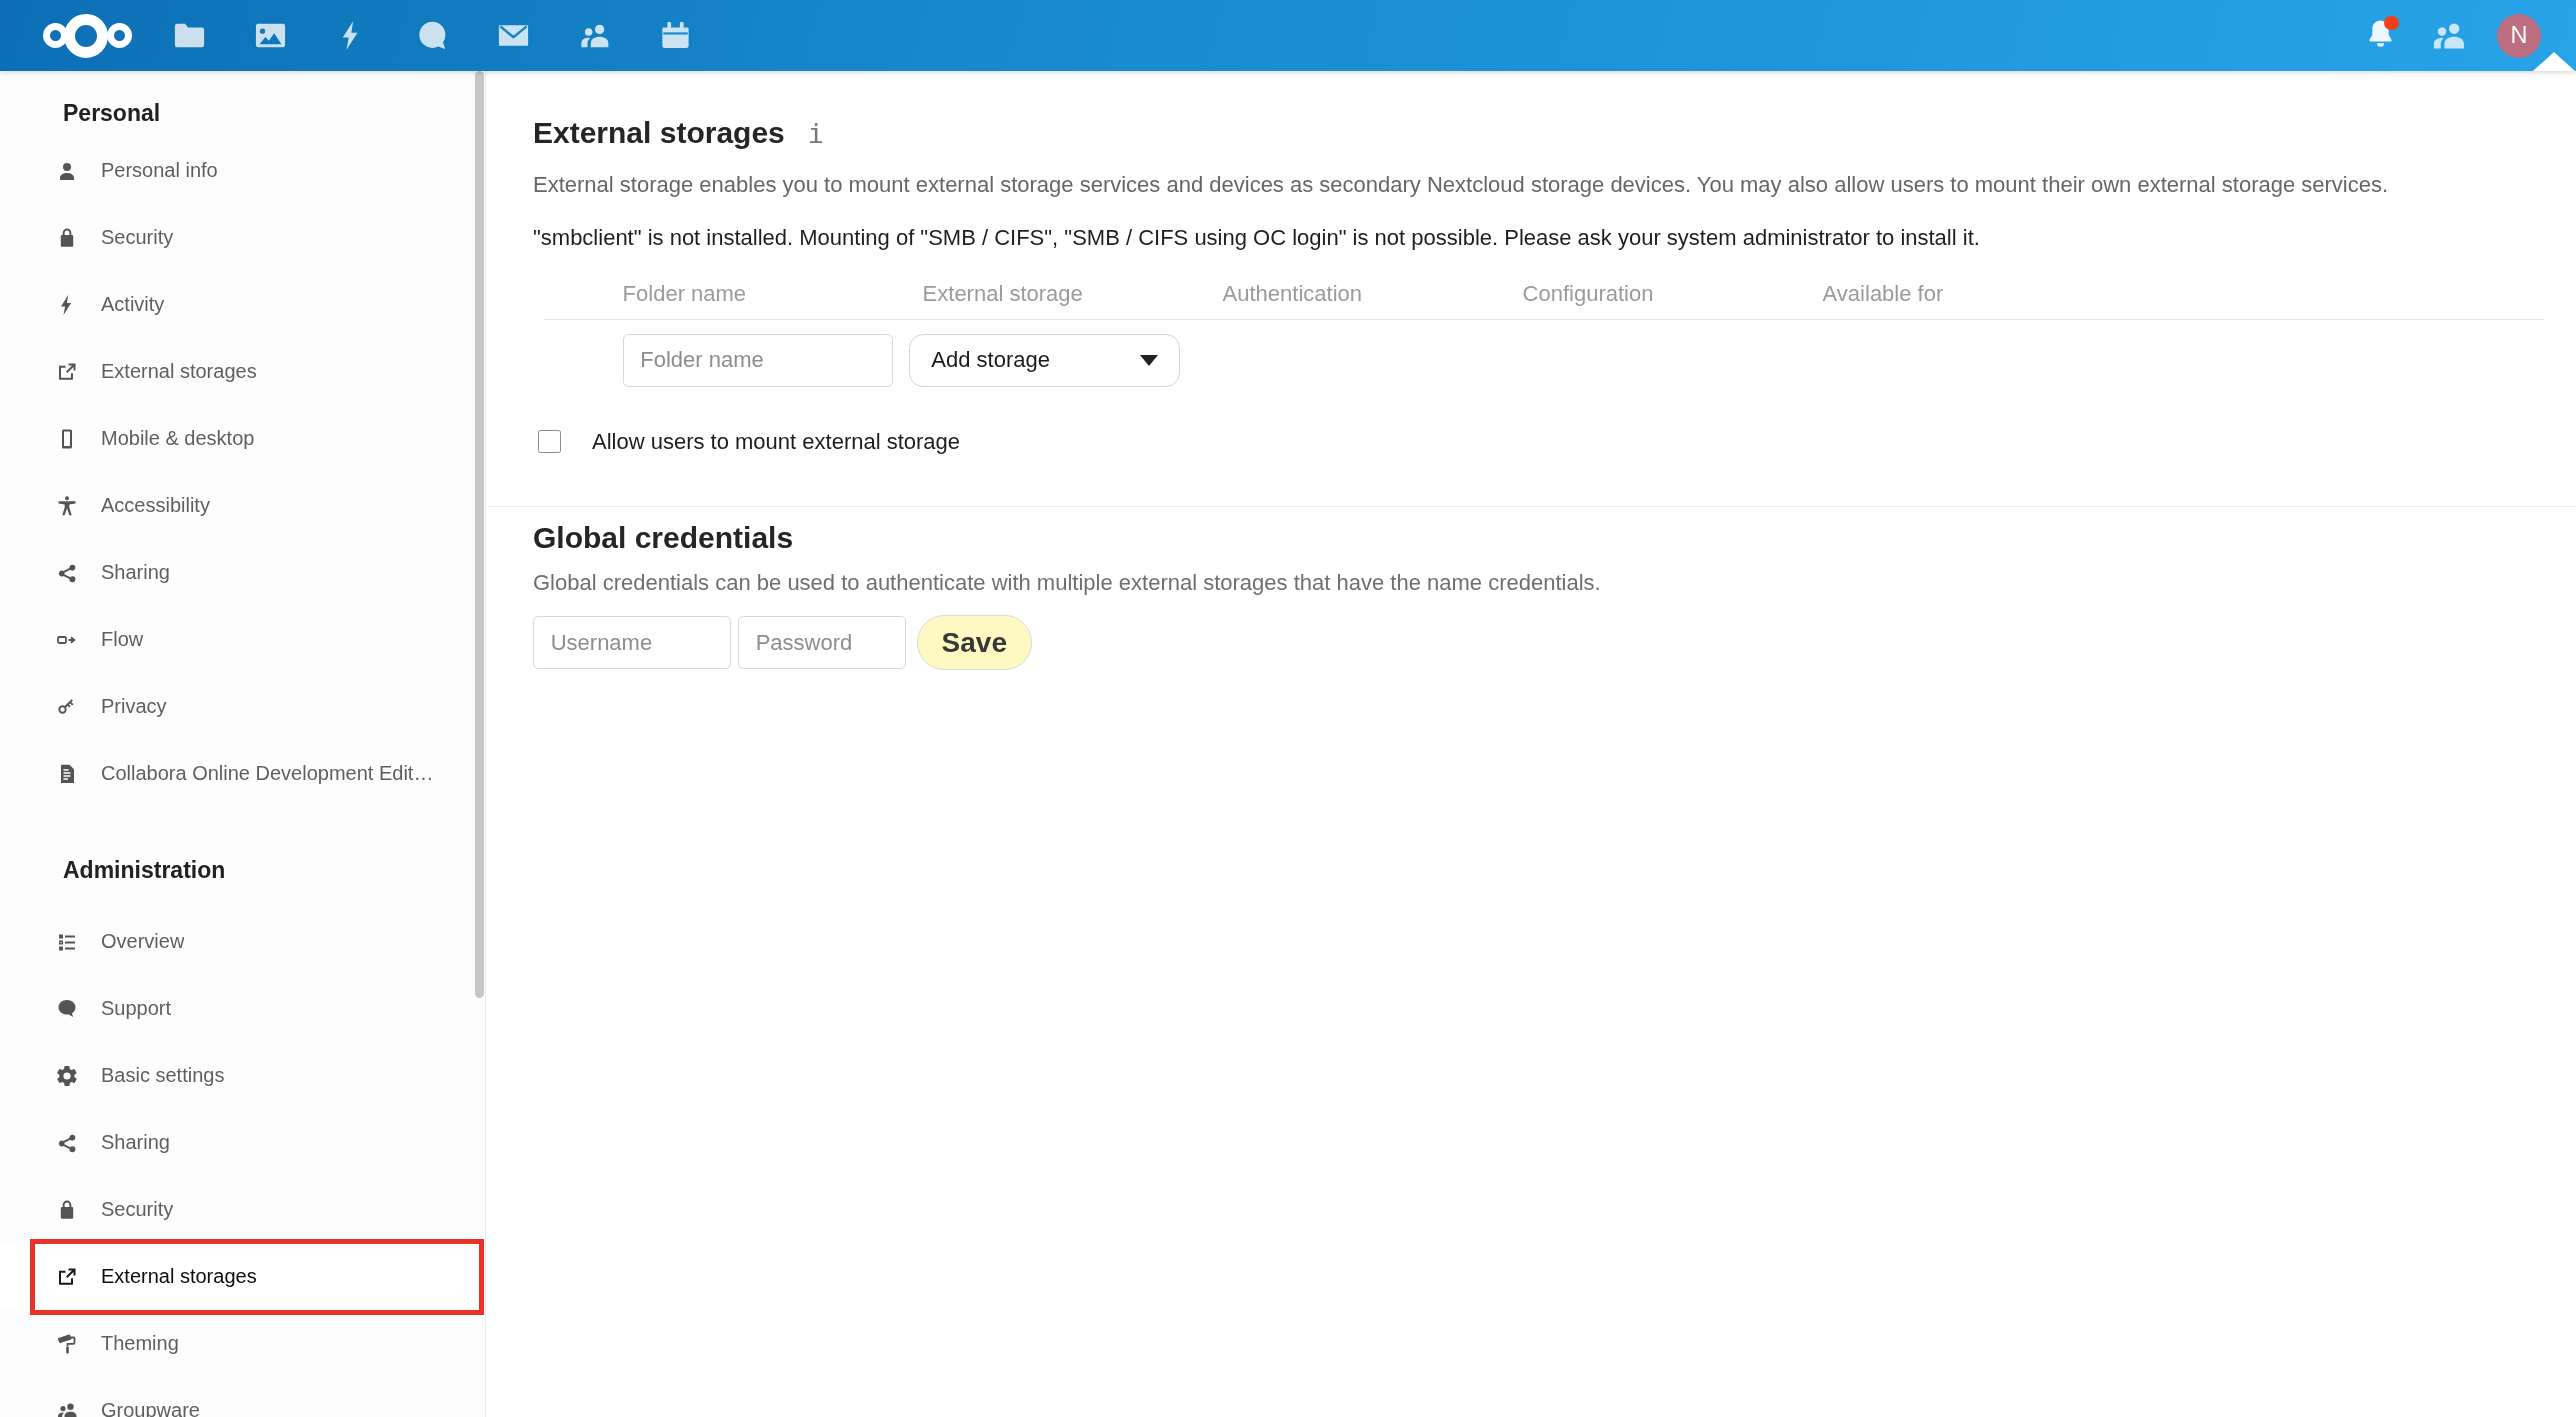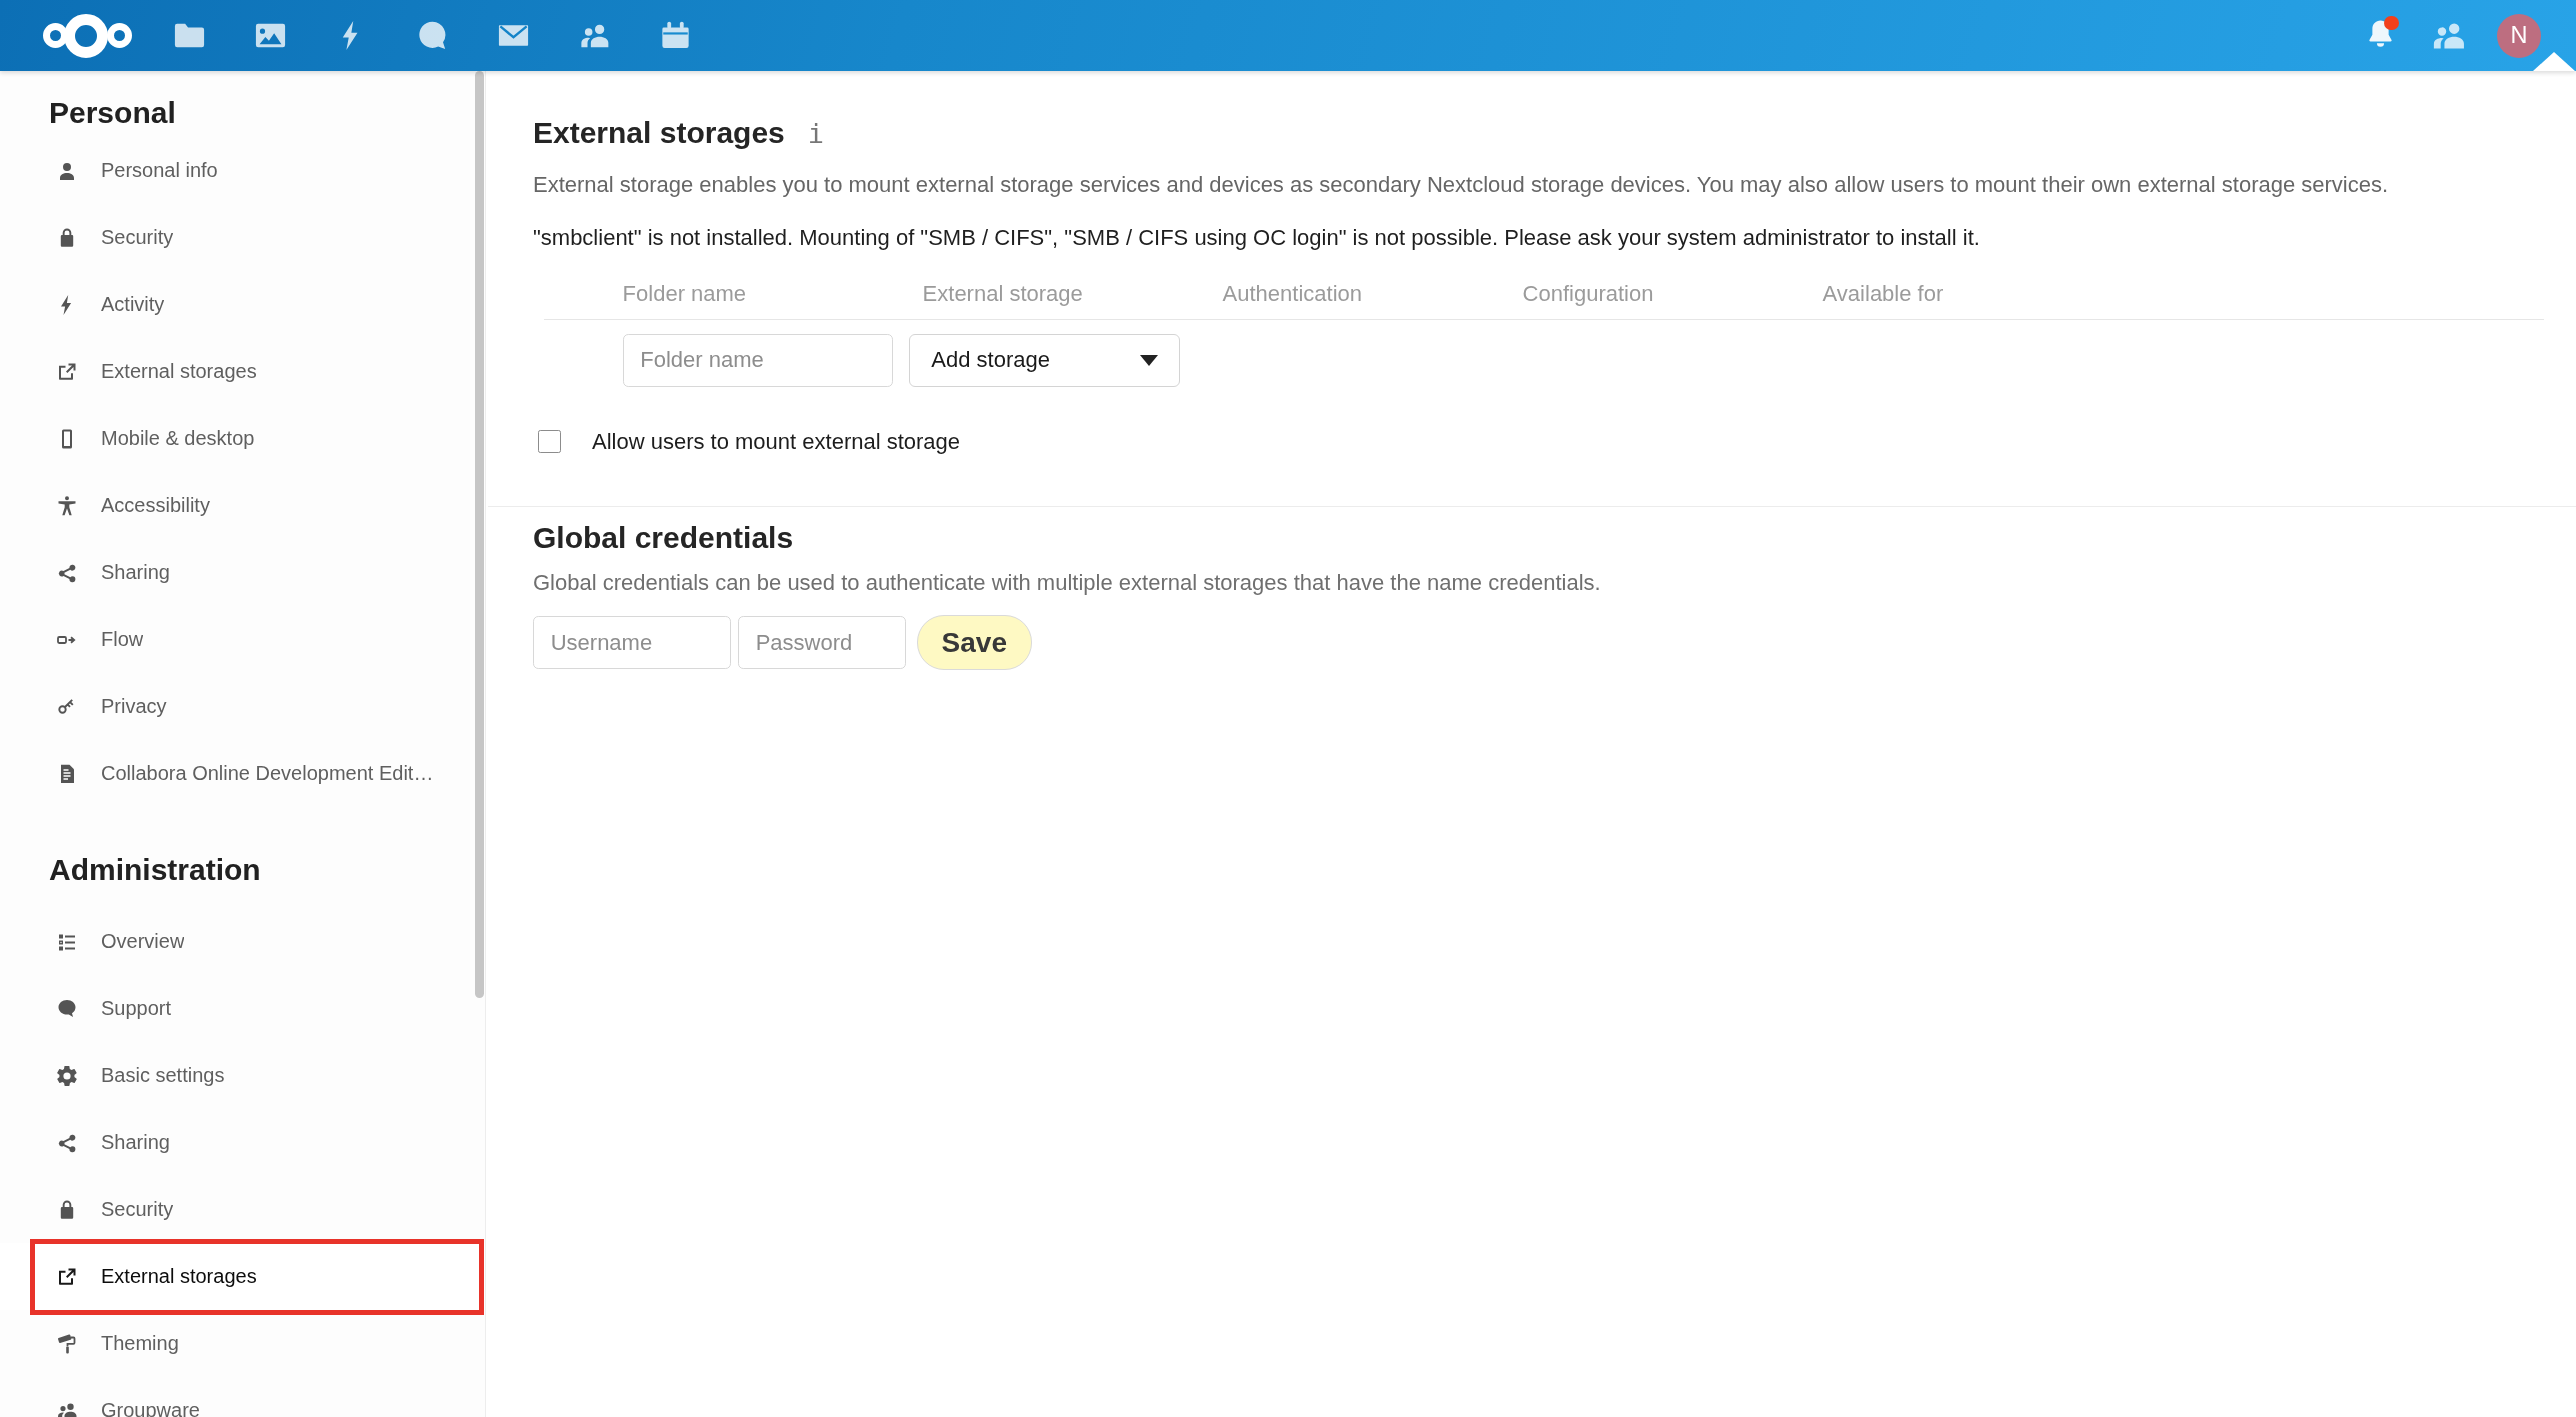--- a/index.html
+++ b/index.html
@@ -40,21 +40,21 @@
                 border-bottom: 19.7px solid #fff; }
 
   
   .sidebar {
     position: absolute; top: 71px; left: 0; bottom: 0; width: 486px;
     background: #fdfdfd; border-right: 1.5px solid #ededed;
     padding-top: 27px; overflow: hidden;
   }
   .scrollbar-thumb { position: absolute; top: 0; right: 1.5px; width: 9px; height: 927px;
                      background: #c6c6c6; border-radius: 5.3px; cursor: pointer; }
-  .side-section-title { font-weight: bold; color: #212121; font-size: 30px; margin-left: 49px; height: 30px; line-height: 30px; }
+  .side-section-title { font-weight: bold; color: #212121; font-size: 23px; margin-left: 63px; height: 30px; line-height: 30px; }
   .side-items { margin-top: 9px; }
   .side-section + .side-section { margin-top: 48px; }
   .side-section:nth-child(2) .side-items { margin-top: 23px; }
   .side-item { position: relative; display: flex; align-items: center; height: 67px; cursor: pointer; }
   .side-item .icn { position: absolute; left: 55px; width: 24px; height: 24px; color: #545454; }
   .side-item .icn svg { width: 24px; height: 24px; fill: currentColor; display: block; }
   .side-item .lbl { margin-left: 101px; color: #5f5f5f; font-size: 20px; white-space: nowrap; overflow: hidden; max-width: 373px; }
   .side-item.active { background: #fff; }
   .side-item.active .lbl { color: #0c0c0c; }
   .side-item.active .icn { color: #1a1a1a; }
@@ -71,21 +71,21 @@
   .warning-text { margin-top: 21px; color: #1f1f1f; line-height: 32px; }
 
   .storage-table { margin: 27px 0 0 10.6px; }
   .tbl-head { display: flex; padding-left: 79px; padding-bottom: 12px; border-bottom: 1.5px solid #e6e6e6; }
   .tbl-head span { width: 300px; color: #9b9b9b; font-size: 22px; }
   .tbl-row { display: flex; padding-left: 79px; margin-top: 13.6px; align-items: center; }
   .txt-input { height: 53px; border: 1.5px solid #d8d8d8; border-radius: 5.3px; padding: 0 16.7px;
                font-size: 22px; font-family: "Liberation Sans", sans-serif; color: #222; outline: none; }
   .txt-input::placeholder { color: #8d8d8d; opacity: 1; }
   .folder-input { width: 270px; }
-  .select-box { width: 271px; height: 53px; border: 1.5px solid #d4d4d4; border-radius: 6px; margin-left: 16.7px;
+  .select-box { width: 271px; height: 53px; border: 1.5px solid #d4d4d4; border-radius: 14px; margin-left: 16.7px;
                 display: flex; align-items: center; justify-content: space-between; padding: 0 21px;
                 background: #fff; cursor: pointer; }
   .select-box .sel-label { color: #1a1a1a; font-size: 22px; }
   .caret-down { width: 0; height: 0; border-left: 9.8px solid transparent; border-right: 9.8px solid transparent;
                 border-top: 11.4px solid #222; }
 
   .checkbox-row { display: flex; align-items: center; margin-top: 42px; margin-left: 5.3px; gap: 14px; }
   .checkbox-row input[type="checkbox"] { appearance: none; -webkit-appearance: none; width: 23px; height: 23px;
       border: 1.5px solid #8c8c8c; border-radius: 2.3px; background: #fff; cursor: pointer; }
   .checkbox-row label { margin-left: 16.7px; color: #1d1d1d; font-size: 22px; cursor: pointer; }

